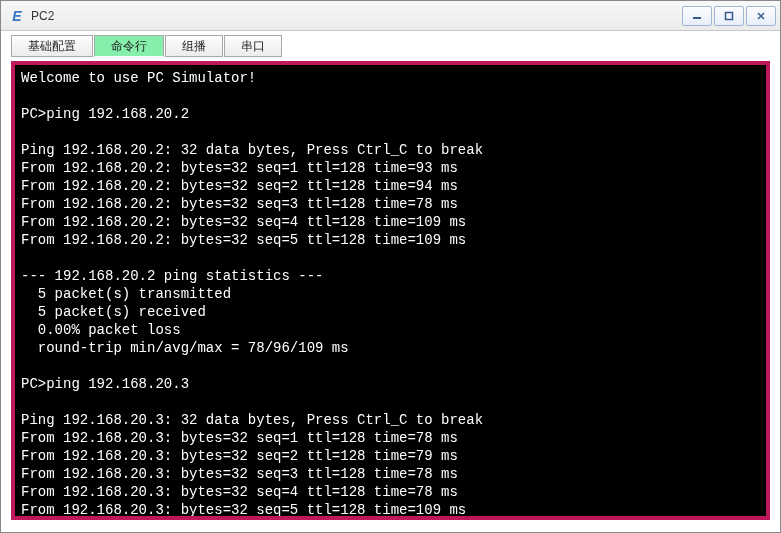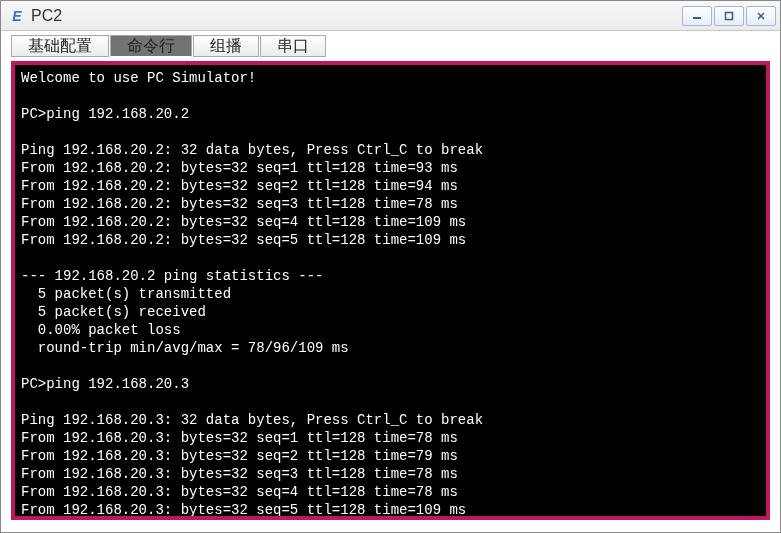--- a/index.html
+++ b/index.html
@@ -28,21 +28,21 @@
       align-items: center;
       justify-content: center;
       color: #3a78c4;
       font-weight: bold;
       font-size: 14px;
       font-style: italic;
     }
     .titlebar .title {
       flex: 1;
       color: #333;
-      font-size: 16px;
+      font-size: 12px;
     }
     .winbtns { display: flex; gap: 0; }
     .winbtn {
       width: 30px;
       height: 20px;
       border: 1px solid #a0b8d8;
       background: linear-gradient(to bottom, #fdfdff 0%, #e6eef9 100%);
       display: flex;
       align-items: center;
       justify-content: center;
@@ -57,29 +57,29 @@
       padding: 4px 10px 0 10px;
       background: #fff;
       display: flex;
       gap: 0;
     }
     .tabbtn {
       height: 22px;
       padding: 0 16px;
       border: 1px solid #a9a9a9;
       background: linear-gradient(to bottom, #fdfdfd 0%, #ececec 100%);
-      font-size: 16px;
+      font-size: 12px;
       color: #222;
       display: flex;
       align-items: center;
       margin-right: 1px;
       cursor: default;
     }
     .tabbtn.active {
-      background: #737373;
+      background: #86efac;
       border-bottom-color: #fff;
     }
     .console-wrapper {
       margin: 0 10px 10px 10px;
       border: 4px solid #be185d;
       height: calc(100% - 72px);
       background: #000;
       padding: 4px 6px;
       overflow: hidden;
     }

